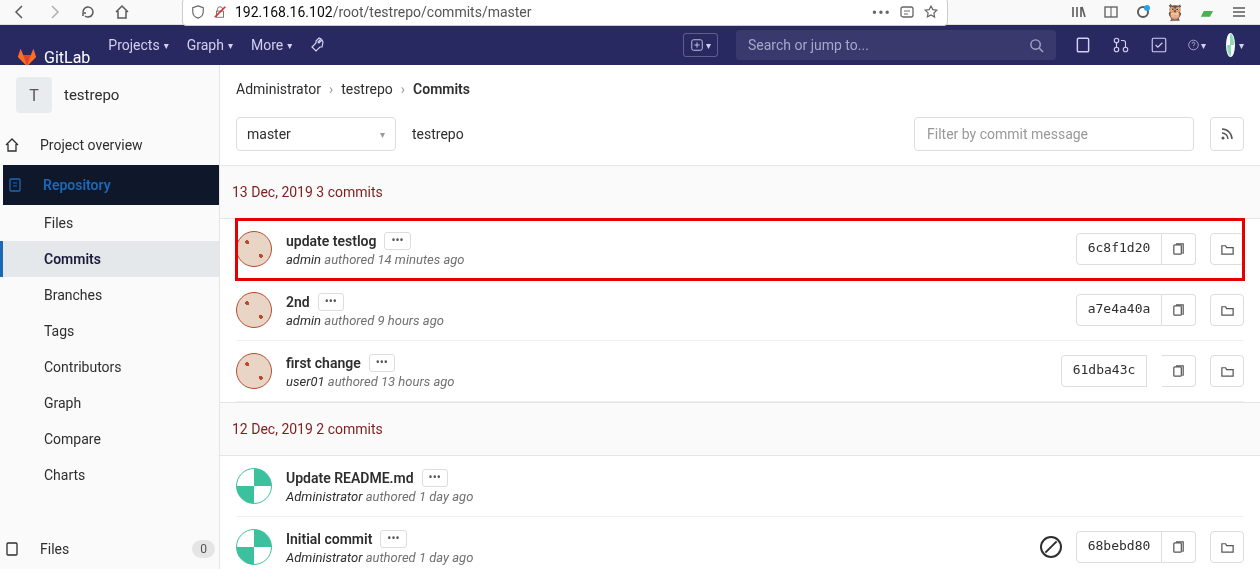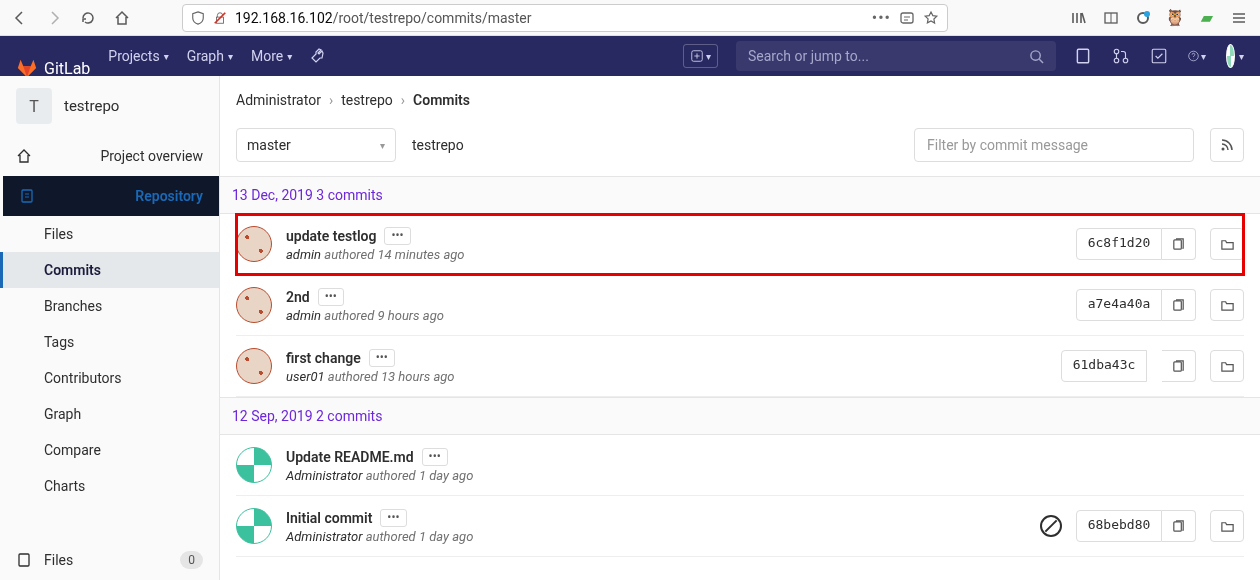--- a/index.html
+++ b/index.html
@@ -1,19 +1,19 @@
 <!DOCTYPE html>
 <html><head>
   <meta charset="utf-8">
   <style>
     * { margin: 0; padding: 0; box-sizing: border-box; font-family: -apple-system, BlinkMacSystemFont, "Segoe UI", Roboto, sans-serif; }
     body { width: 1260px; height: 580px; overflow: hidden; background: #fff; color: #2e2e2e; }
 
     
-    .browser-bar { height: 36px; background: #f9f9fa; border-bottom: 1px solid #e0e0e0; display: flex; align-items: center; padding: 0 6px; gap: 6px; }
+    .browser-bar { height: 25px; background: #f9f9fa; border-bottom: 1px solid #e0e0e0; display: flex; align-items: center; padding: 0 6px; gap: 6px; }
     .nav-btn { width: 28px; height: 28px; display: flex; align-items: center; justify-content: center; color: #5a5a5a; cursor: pointer; border-radius: 4px; }
     .nav-btn.disabled { color: #b0b0b0; }
     .url-bar { flex: 1; height: 28px; background: #fff; border: 1px solid #ccc; border-radius: 4px; display: flex; align-items: center; padding: 0 8px; gap: 8px; margin: 0 110px 0 40px; }
     .url-text { flex: 1; font-size: 14px; color: #555; }
     .url-ip { color: #0a0a0a; }
     .right-icons { display: flex; gap: 14px; align-items: center; padding: 0 6px; }
     .right-icons .ico { width: 18px; height: 18px; color: #5b5b5b; display:flex; align-items:center; justify-content:center;}
     .ext-circle { width: 12px; height: 12px; border-radius: 50%; border: 2px solid #5b5b5b; position: relative; background:#fff;}
     .ext-dot { position:absolute; top:-3px; right:-3px; width:6px; height:6px; background:#2aa3e0; border-radius:50%;}
 
@@ -30,21 +30,21 @@
     .gl-ico { width: 18px; height: 18px; display: flex; align-items: center; justify-content: center; cursor: pointer; }
     .gl-avatar { width: 24px; height: 24px; border-radius: 50%; background: repeating-conic-gradient(#8fd9b6 0 25%, #fff 0 50%); border: 1px solid #fff; }
     .plus-box { display:flex; align-items:center; gap:2px; padding: 4px 6px; border:1px solid rgba(255,255,255,0.25); border-radius:3px; }
 
     
     .content { display: flex; height: calc(100% - 76px); }
     .sidebar { width: 220px; background: #fafafa; border-right: 1px solid #e5e5e5; display: flex; flex-direction: column; }
     .proj-header { height: 60px; display: flex; align-items: center; gap: 12px; padding: 0 16px; }
     .proj-avatar { width: 36px; height: 36px; background: #e9ecef; display: flex; align-items: center; justify-content: center; font-size: 16px; color: #555; border-radius: 4px; }
     .proj-name { font-size: 15px; color: #2e2e2e; }
-    .side-item { height: 40px; display: flex; align-items: center; gap: 12px; padding: 0 16px; font-size: 14px; color: #2e2e2e; cursor: pointer; justify-content: space-between; }
+    .side-item { height: 40px; display: flex; align-items: center; gap: 20px; padding: 0 4px; font-size: 14px; color: #2e2e2e; cursor: pointer; }
     .side-item.section { font-weight: 400; }
     .side-item.active-section { color: #1b69b6; font-weight: 600; background: #0f172a; border-left: 3px solid #fafafa; }
     .side-sub { height: 36px; display: flex; align-items: center; padding-left: 44px; font-size: 14px; color: #2e2e2e; cursor: pointer; }
     .side-sub.active { background: #e4e8eb; color: #1b1b3a; font-weight: 600; position: relative; }
     .side-sub.active::before { content:""; position:absolute; left:0; top:0; bottom:0; width:3px; background:#1b69b6; }
     .side-bottom { margin-top: auto; }
     .badge { margin-left: auto; background: #e5e5e5; color: #555; border-radius: 10px; padding: 0 8px; font-size: 12px; height: 18px; line-height: 18px; }
 
     
     .main { flex: 1; background: #fff; overflow-y: auto; padding: 16px; }
@@ -52,21 +52,21 @@
     .breadcrumb .sep { color: #999; }
     .breadcrumb .current { font-weight: 600; }
     .filter-row { display: flex; align-items: center; gap: 16px; margin-bottom: 14px; }
     .branch-select { width: 160px; height: 34px; border: 1px solid #ddd; border-radius: 4px; display: flex; align-items: center; padding: 0 10px; font-size: 14px; color: #2e2e2e; justify-content: space-between; cursor: pointer; background: #fff; }
     .repo-label { font-size: 14px; color: #2e2e2e; }
     .filter-spacer { flex: 1; }
     .filter-input { width: 280px; height: 34px; border: 1px solid #ddd; border-radius: 4px; padding: 0 12px; font-size: 14px; outline: none; }
     .filter-input::placeholder { color: #999; }
     .rss-btn { width: 34px; height: 34px; border: 1px solid #ddd; border-radius: 4px; display: flex; align-items: center; justify-content: center; cursor: pointer; }
 
-    .date-header { background: #fafafa; border-top: 1px solid #e5e5e5; border-bottom: 1px solid #e5e5e5; padding: 10px 12px; font-size: 14px; color: #6d28d9; margin: 0 -16px; }
+    .date-header { background: #fafafa; border-top: 1px solid #e5e5e5; border-bottom: 1px solid #e5e5e5; padding: 18px 12px; font-size: 14px; color: #7f1d1d; margin: 0 -16px; }
     .commit-row { display: flex; align-items: center; padding: 12px 0; border-bottom: 1px solid #eee; gap: 14px; }
     .commit-row.highlighted { outline: 3px solid #e60000; outline-offset: -2px; }
     .avatar { width: 36px; height: 36px; border-radius: 50%; flex-shrink: 0; }
     .avatar.red { background: radial-gradient(circle at 30% 30%, #b84c2f 2px, transparent 2px), radial-gradient(circle at 70% 70%, #b84c2f 2px, transparent 2px), #e8d5c5; border: 1px solid #b84c2f; }
     .avatar.teal { background: conic-gradient(#3cc19e 0 25%, #fff 0 50%, #3cc19e 0 75%, #fff 0); border: 1px solid #3cc19e; }
     .commit-info { flex: 1; min-width: 0; }
     .commit-title-row { display: flex; align-items: center; gap: 8px; }
     .commit-title { font-size: 14px; font-weight: 600; color: #2e2e2e; }
     .ellipsis-btn { border: 1px solid #ddd; border-radius: 3px; padding: 0 6px; font-size: 12px; color: #555; cursor: pointer; height: 18px; line-height: 14px; }
     .commit-meta { font-size: 13px; color: #2e2e2e; margin-top: 2px; font-style: italic; }
@@ -375,21 +375,21 @@
                 </svg>
               </div>
             </div>
             <div class="folder-btn">
               <svg width="15" height="15" viewBox="0 0 16 16">
                 <path d="M2 4h4l1 2h7v7H2z" fill="none" stroke="#555" stroke-width="1.3"></path>
               </svg>
             </div>
           </div>
         </div>
-        <div class="date-header">12 Sep, 2019 2 commits</div>
+        <div class="date-header">12 Dec, 2019 2 commits</div>
         <div class="commit-row">
           <div class="avatar teal"></div>
           <div class="commit-info">
             <div class="commit-title-row">
               <span class="commit-title">Update README.md</span>
               <span class="ellipsis-btn">•••</span>
             </div>
             <div class="commit-meta"><span>Administrator</span> <span class="light">authored 1 day ago</span></div>
           </div>
         </div>

